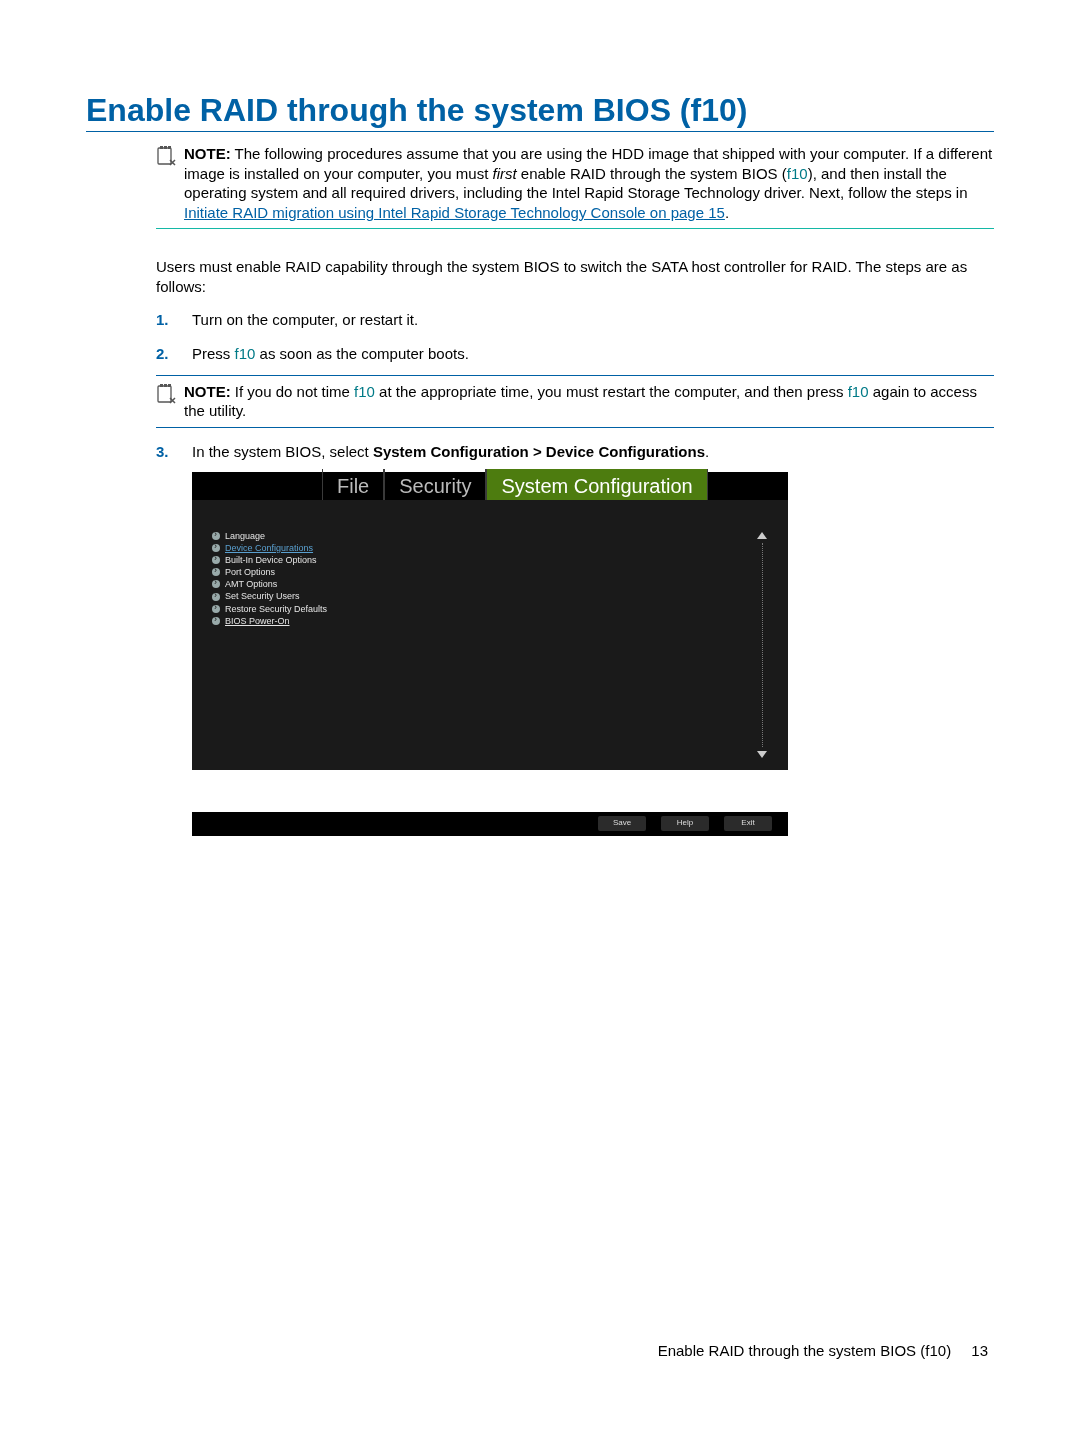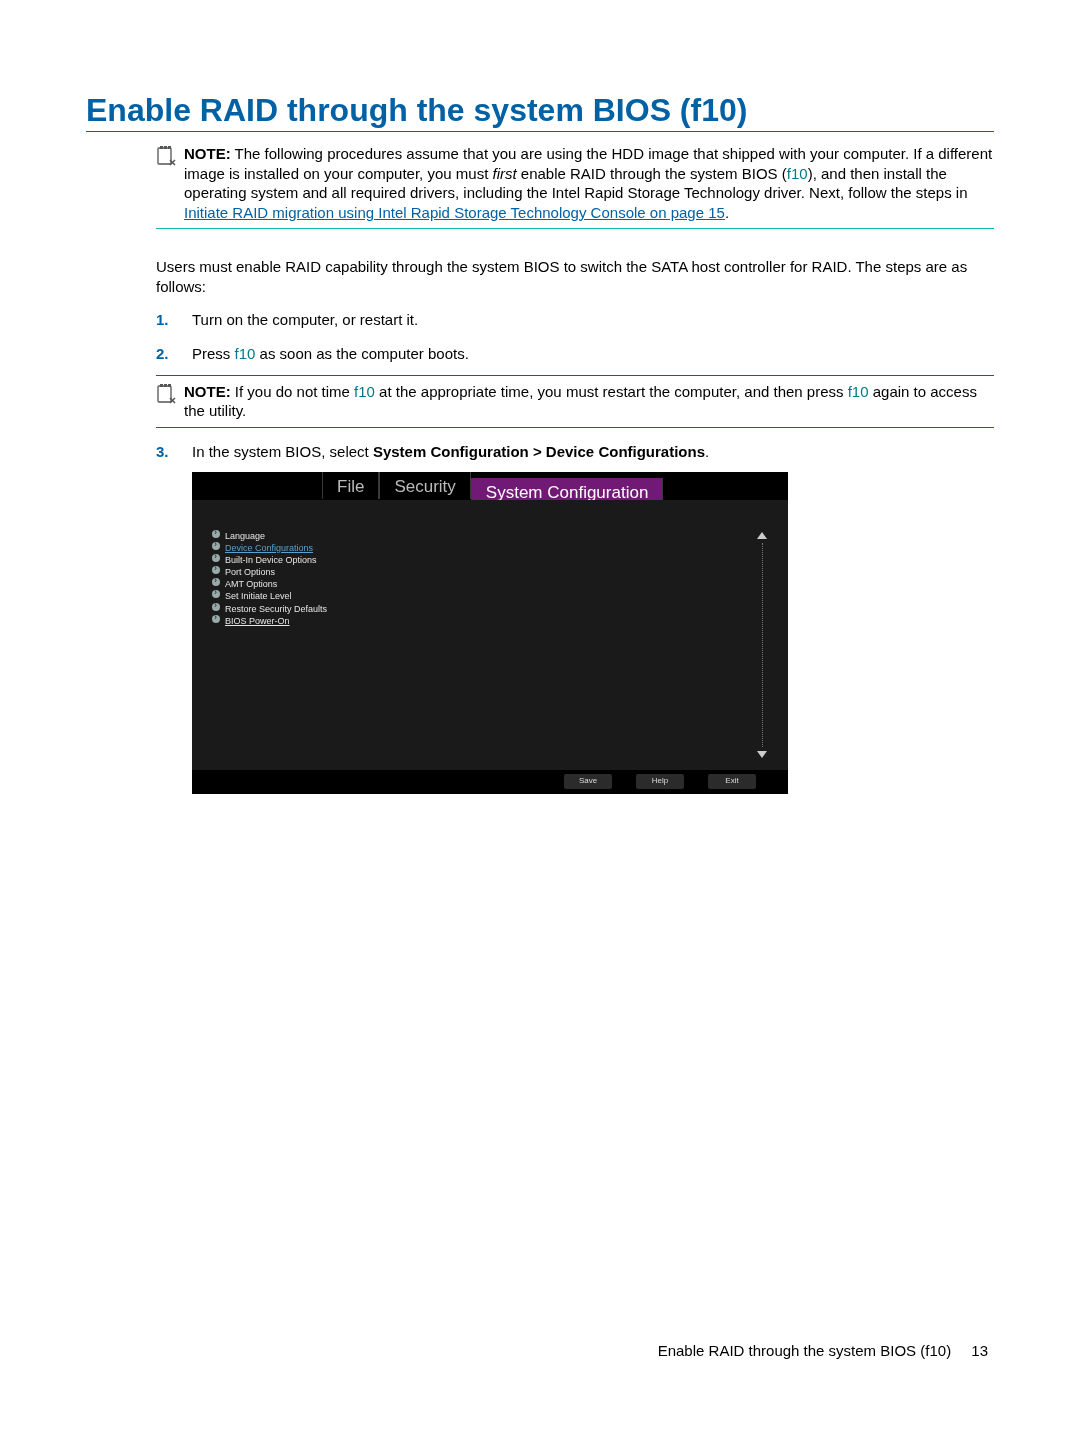--- a/index.html
+++ b/index.html
@@ -88,54 +88,54 @@
   .bios-wrap {
     margin: 10px 0 0 0;
     width: 596px;
   }
   .bios-tabs {
     display: flex;
     height: 28px;
     background: #000;
     color: #d0d0d0;
     font-family: "Segoe UI Light", "Segoe UI", Arial, sans-serif;
-    font-size: 17px;
-    align-items: center;
+    font-size: 20px;
+    align-items: flex-end;
   }
   .bios-tabs .spacer { width: 130px; }
   .bios-tab {
     padding: 4px 14px 0 14px;
     border-right: 1px solid #3a3a3a;
     border-left: 1px solid #3a3a3a;
     color: #bbb;
     cursor: default;
   }
   .bios-tab.active {
-    background: #701a75;
+    background: #4d7c0f;
     color: #fff;
     margin-top: 11px;
   }
   .bios-body {
     background: #1a1a1a;
     height: 270px;
     position: relative;
     color: #e5e5e5;
     padding: 30px 20px 10px 20px;
     box-sizing: border-box;
     display: flex;
   }
   .bios-menu {
     flex: 1;
     font-family: "Segoe UI Semibold", "Segoe UI", Arial, sans-serif;
     font-size: 9px;
     line-height: 1.35;
   }
   .bios-menu .item {
     display: flex;
-    align-items: flex-start;
+    align-items: center;
     margin-bottom: 0px;
   }
   .bios-menu .arrow {
     width: 8px; height: 8px; border-radius: 50%;
     background: #9aa; margin-right: 5px; flex: 0 0 8px;
     position: relative;
   }
   .bios-menu .arrow::after {
     content: "›"; position: absolute; left: 2px; top: -4px;
     font-size: 9px; color: #111;
@@ -158,22 +158,23 @@
   .bios-scroll .tri-down { border-top: 7px solid #ccc; }
   .bios-scroll .track {
     flex: 1; width: 0; border-left: 1px dotted #777; margin: 4px 0;
   }
   .bios-footer {
     background: #000;
     height: 24px;
     display: flex;
     justify-content: flex-end;
     align-items: center;
-    padding: 0 32px;
-    gap: 24px;
+    padding: 0 16px;
+    gap: 15px;
+    margin-top: 42px;
   }
   .bios-btn {
     background: #2b2b2b;
     color: #ddd;
     font-size: 8px;
     padding: 2px 0;
     width: 48px;
     text-align: center;
     border-radius: 2px;
     font-family: Arial, sans-serif;
@@ -266,21 +267,21 @@
               <div class="item">
                   <span class="arrow"></span>
                   <span>Port Options</span>
                 </div>
               <div class="item">
                   <span class="arrow"></span>
                   <span>AMT Options</span>
                 </div>
               <div class="item">
                   <span class="arrow"></span>
-                  <span>Set Initiate Level</span>
+                  <span>Set Security Users</span>
                 </div>
               <div class="item">
                   <span class="arrow"></span>
                   <span>Restore Security Defaults</span>
                 </div>
               <div class="item">
                   <span class="arrow"></span>
                   <span class="last">BIOS Power-On</span>
                 </div>
             </div>

